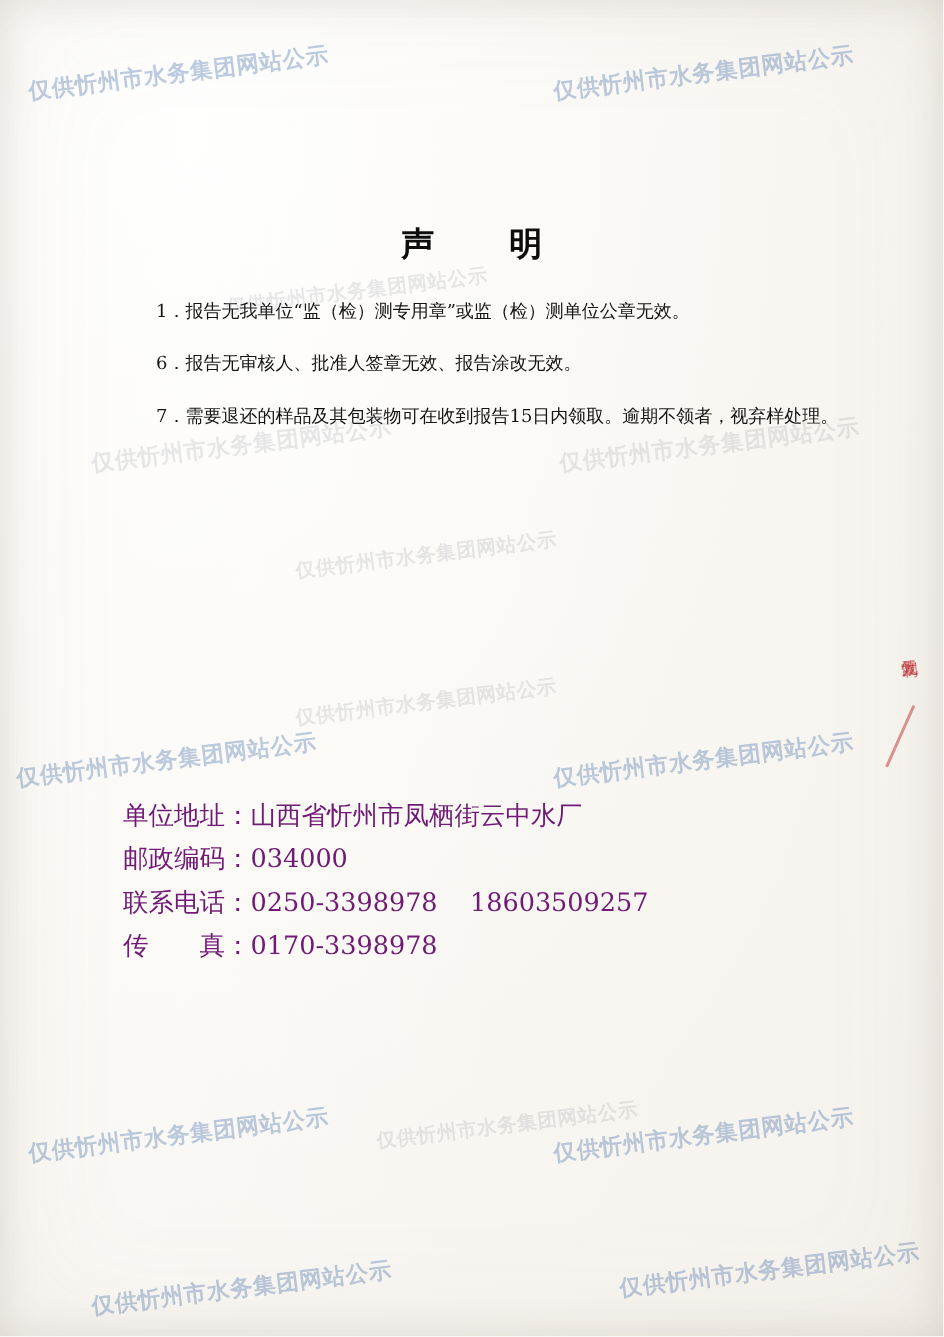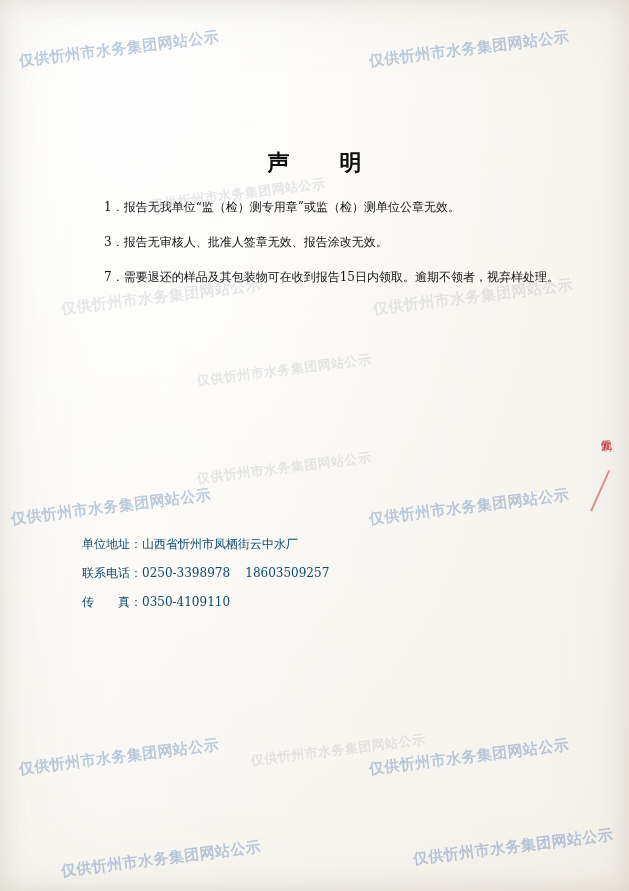--- a/index.html
+++ b/index.html
@@ -71,23 +71,23 @@
     margin: 0 0 4px 0;
     color: #141414;
   }
   #contact {
     position: absolute;
     left: 82px;
     top: 530px;
     width: 470px;
   }
   .contact-line {
-    font-size: 12px;
+    font-size: 17px;
     line-height: 29px;
-    color: #0c4a6e;
+    color: #701a75;
     white-space: pre;
   }
   
   .wm {
     position: absolute;
     color: rgba(40, 90, 160, 0.30);
     font-family: "DejaVu Sans", "Liberation Sans", sans-serif;
     font-weight: bold;
     white-space: nowrap;
     transform-origin: left top;
@@ -128,28 +128,29 @@
 
 <div id="page">
   <div id="paper-bg"></div>
   <div id="paper-noise"></div>
 
   <div class="content">
     <div id="doc-title">声　明</div>
 
     <div id="clauses">
       <p class="clause">1．报告无我单位“监（检）测专用章”或监（检）测单位公章无效。</p>
-      <p class="clause">3．报告无审核人、批准人签章无效、报告涂改无效。</p>
+      <p class="clause">6．报告无审核人、批准人签章无效、报告涂改无效。</p>
       <p class="clause">7．需要退还的样品及其包装物可在收到报告15日内领取。逾期不领者，视弃样处理。</p>
     </div>
 
     <div id="contact">
       <div class="contact-line">单位地址：山西省忻州市凤栖街云中水厂</div>
+      <div class="contact-line">邮政编码：034000</div>
       <div class="contact-line">联系电话：0250-3398978    18603509257</div>
-      <div class="contact-line">传　　真：0350-4109110</div>
+      <div class="contact-line">传　　真：0170-3398978</div>
     </div>
   </div>
 
   <div id="watermark-layer">
       <div class="wm" style="left: 18px; top: 52px; font-size: 15px; transform: rotate(-7deg);">仅供忻州市水务集团网站公示</div>
       <div class="wm" style="left: 368px; top: 52px; font-size: 15px; transform: rotate(-7deg);">仅供忻州市水务集团网站公示</div>
       <div class="wm wm-faint" style="left: 60px; top: 300px; font-size: 15px; transform: rotate(-7deg);">仅供忻州市水务集团网站公示</div>
       <div class="wm wm-faint" style="left: 372px; top: 300px; font-size: 15px; transform: rotate(-7deg);">仅供忻州市水务集团网站公示</div>
       <div class="wm" style="left: 10px; top: 510px; font-size: 15px; transform: rotate(-7deg);">仅供忻州市水务集团网站公示</div>
       <div class="wm" style="left: 368px; top: 510px; font-size: 15px; transform: rotate(-7deg);">仅供忻州市水务集团网站公示</div>

